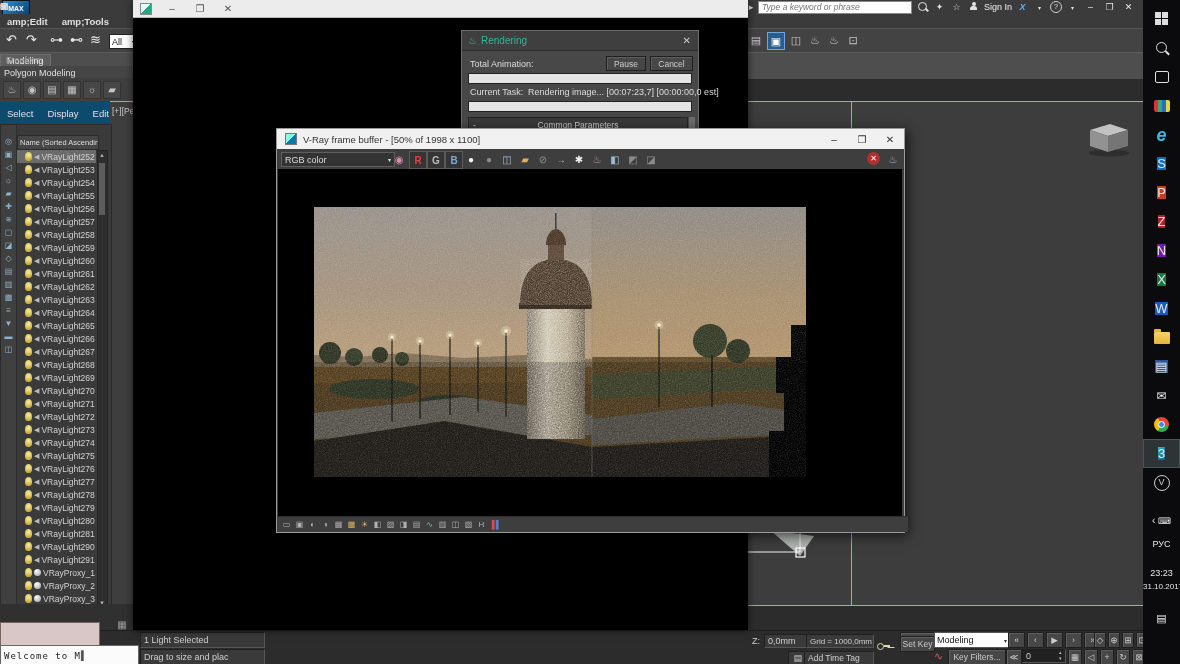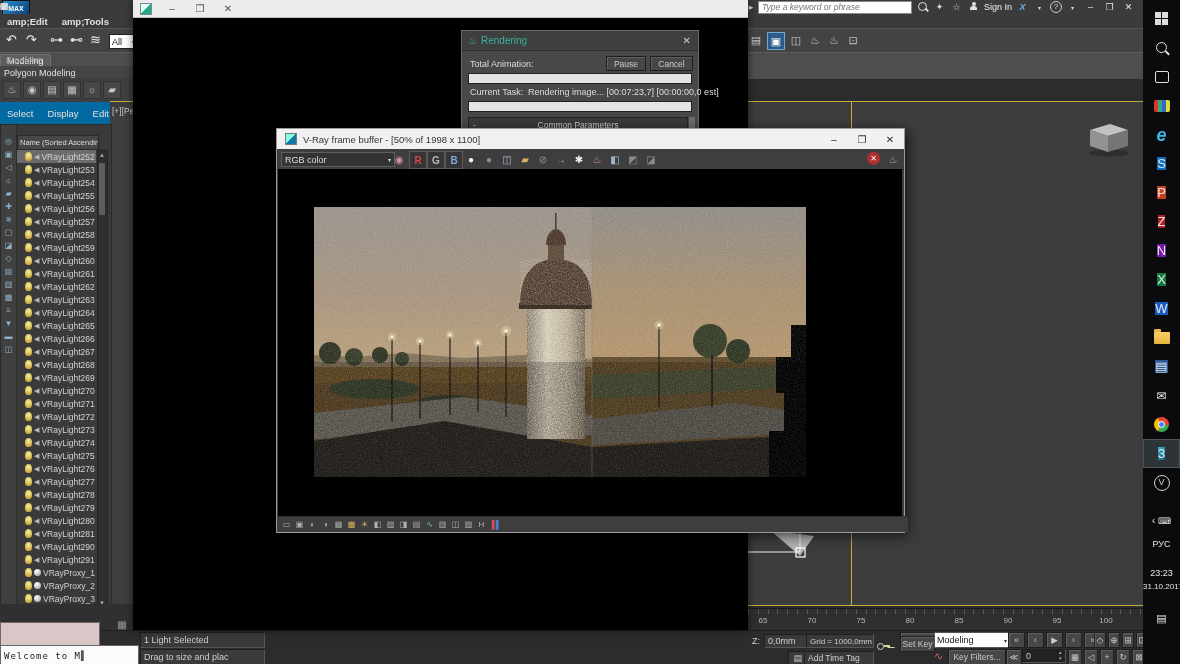--- a/index.html
+++ b/index.html
@@ -34,21 +34,21 @@
   #maintoolbar{left:0;top:28px;width:1143px;height:24px;background:#434343;border-top:1px solid #555;}
   .tb-ico{position:absolute;top:3px;width:18px;height:18px;font-size:13px;color:#e8e8e8;}
   #allbox{left:109px;top:5px;width:23px;height:13px;background:#fff;color:#111;font-size:9px;
           display:flex;align-items:center;justify-content:space-between;padding:0 2px;border:1px solid #222;}
   #ribbon{left:0;top:52px;width:1143px;height:26px;background:#4e4e4e;border-top:1px solid #5d5d5d;}
   .rtab{position:absolute;top:1px;height:12px;font-size:9px;color:#9a9a9a;padding:0 6px;display:flex;align-items:center;}
   .rtab.active{background:#5e5e5e;color:#eee;border:1px solid #6e6e6e;border-bottom:none;}
   #ribbonsub{position:absolute;left:0;top:13px;width:133px;height:13px;background:#454545;
              font-size:9px;color:#e0e0e0;display:flex;align-items:center;padding-left:4px;}
   #panelrow{left:0;top:78px;width:133px;height:24px;background:#3f3f3f;}
-  #explorermenus{left:0;top:102px;width:110px;height:22px;background:#0369a1;display:flex;align-items:center;}
+  #explorermenus{left:0;top:102px;width:110px;height:22px;background:#0c4a6e;display:flex;align-items:center;}
   
   #explorer{left:0;top:124px;width:110px;height:494px;background:#3a3a3a;border:1px solid #2a2a2a;}
   #exp-side{position:absolute;left:0;top:0;width:15px;height:100%;background:#404040;border-right:1px solid #2e2e2e;
             display:flex;flex-direction:column;align-items:center;padding-top:10px;gap:1px;}
   .sideico{width:13px;height:12px;font-size:8px;color:#8fb2c9;display:flex;align-items:center;justify-content:center;}
   #exp-header{position:absolute;left:16px;top:10px;width:78px;height:13px;background:#474747;border:1px solid #2a2a2a;
               font-size:7.5px;color:#ddd;display:flex;align-items:center;padding-left:2px;white-space:nowrap;overflow:hidden;}
   #exp-list{position:absolute;left:16px;top:25px;width:79px;height:456px;overflow:hidden;}
   .lrow{height:13px;display:flex;align-items:center;gap:2px;padding-left:8px;white-space:nowrap;overflow:hidden;}
   .lrow.sel{background:#6b6b6b;}
@@ -522,31 +522,20 @@
     </svg>
     <svg id="vp-gizmo" width="75" height="48">
       <polygon points="22,4 66,10 52,30" fill="#cdd2cd" opacity="0.8"></polygon>
       <line x1="0" y1="26" x2="52" y2="26" stroke="#f2f2f2" stroke-width="1"></line>
       <line x1="52" y1="4" x2="52" y2="26" stroke="#f2f2f2" stroke-width="1"></line>
       <rect x="48" y="22" width="9" height="9" fill="none" stroke="#ffffff" stroke-width="1.2"></rect>
     </svg>
   </div>
 
   
-  <div class="abs" id="timeline">
-
-  <span class="tick" style="left: 15px;">65</span>
-      <span class="tick" style="left: 64px;">70</span>
-      <span class="tick" style="left: 113px;">75</span>
-      <span class="tick" style="left: 162px;">80</span>
-      <span class="tick" style="left: 211px;">85</span>
-      <span class="tick" style="left: 260px;">90</span>
-      <span class="tick" style="left: 309px;">95</span>
-      <span class="tick" style="left: 358px;">100</span>
-    </div>
 
   
   <div class="abs" id="statusbar"></div>
   <div class="abs" id="listener-pink"></div>
   <div class="abs" id="listener-white">
     <span>Welcome to M</span>
       <span style="color:#555;">▌</span>
   </div>
   <span class="abs ico" style="left:114px;top:617px;color:#9a9a9a;">▦</span>
   <div class="abs sunk" style="left:140px;top:632px;width:117px;height:14px;">1 Light Selected</div>

